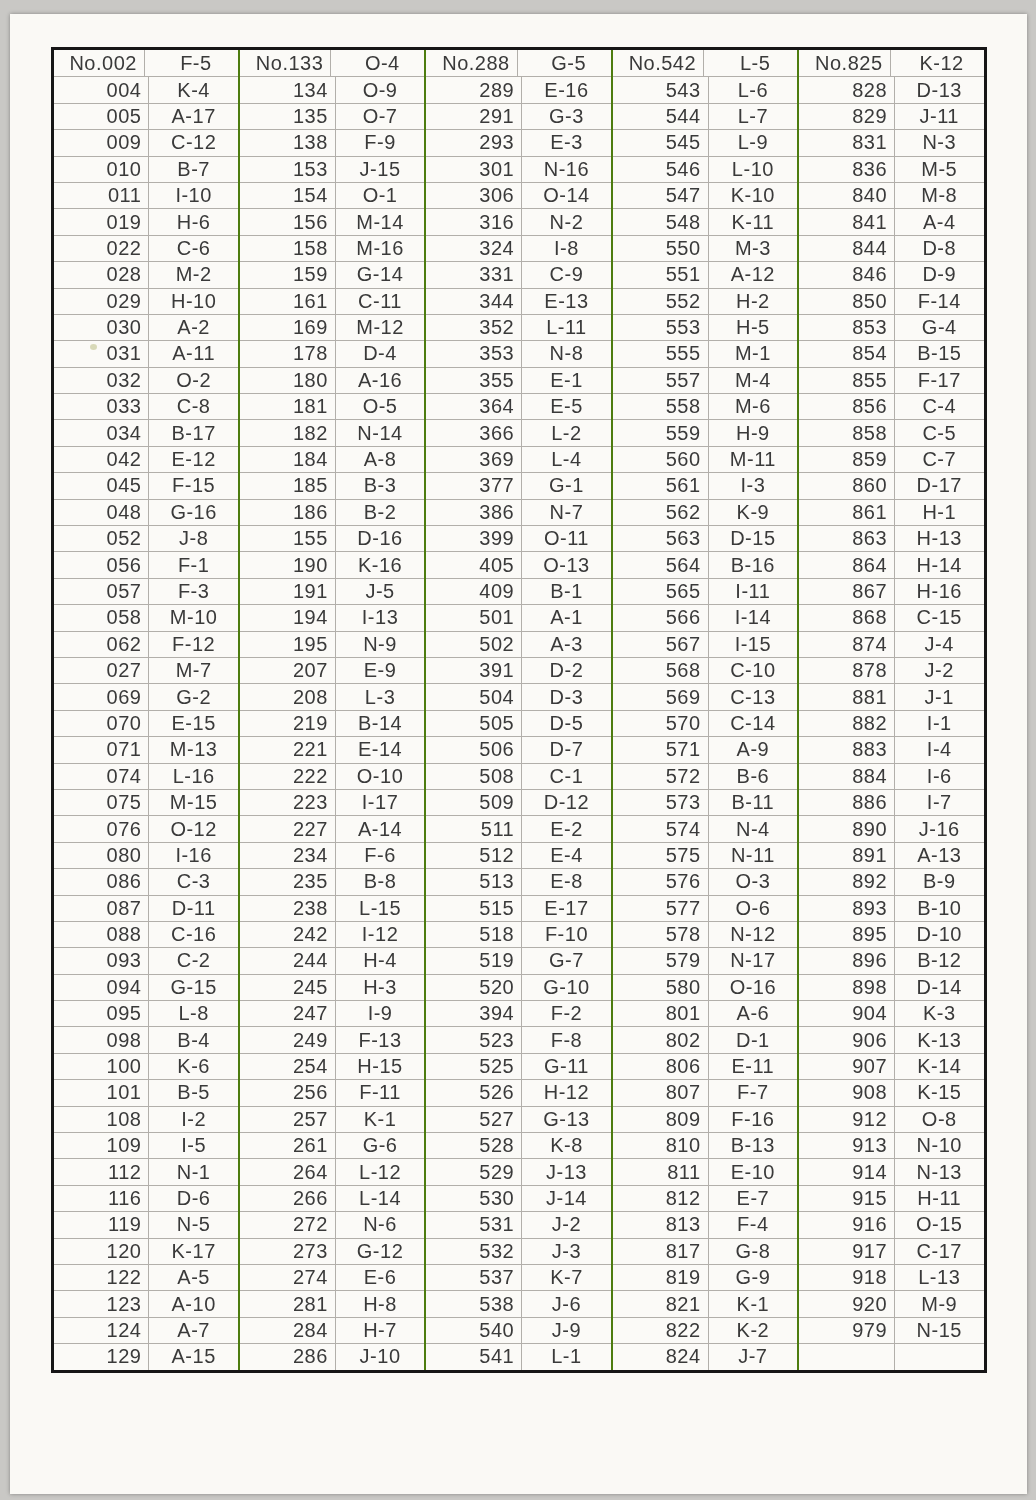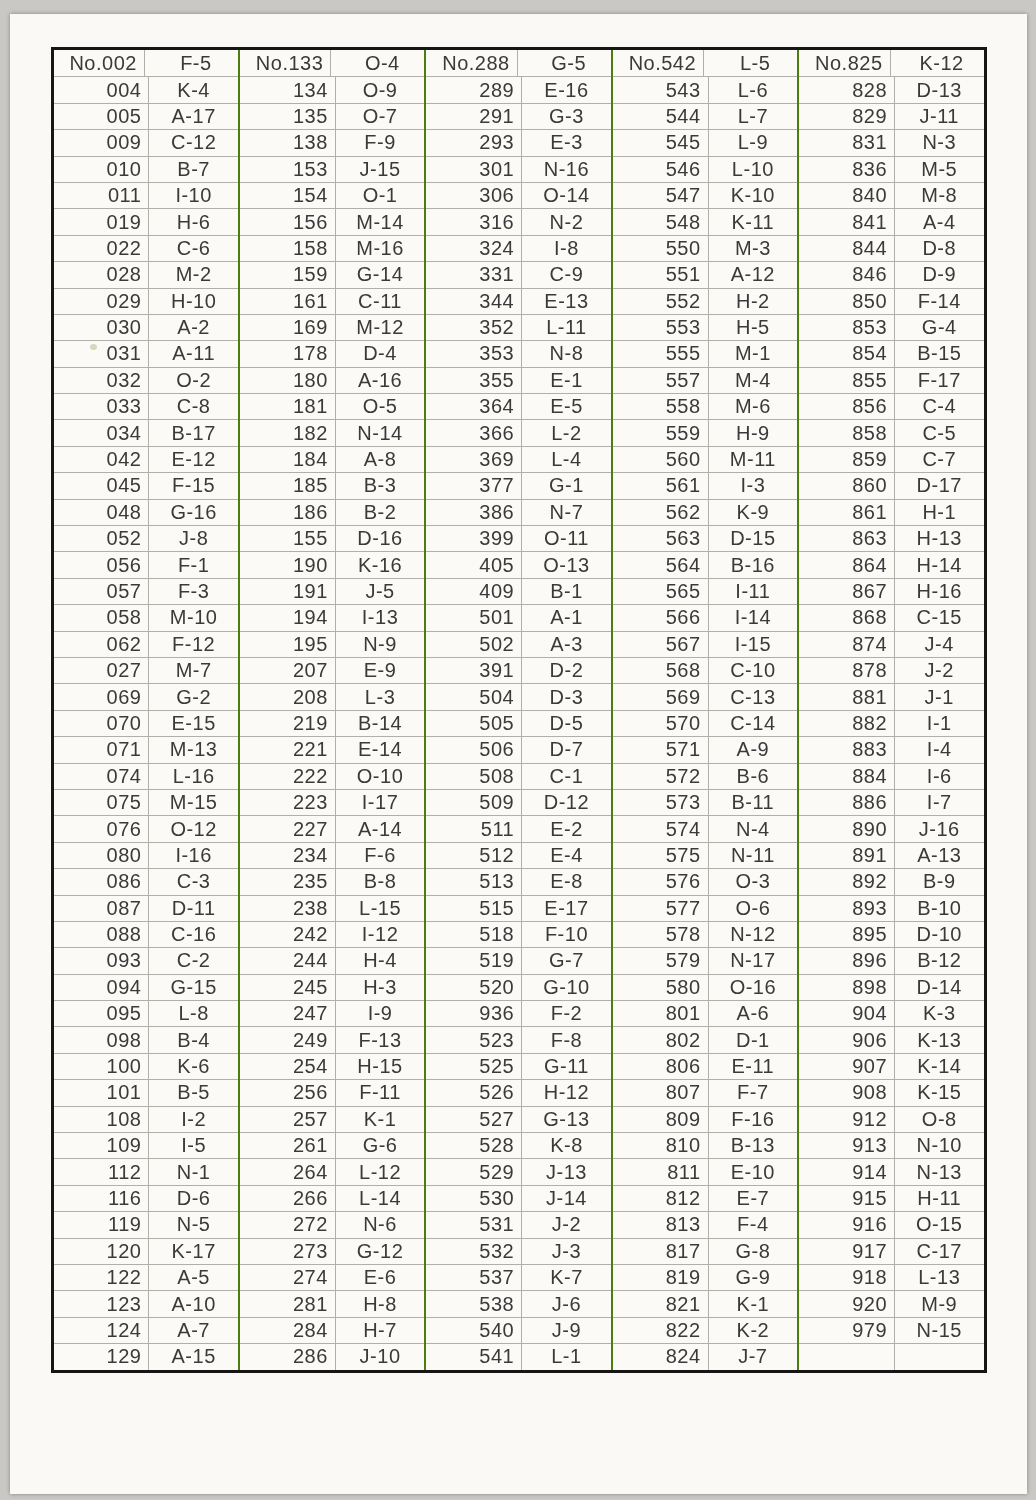--- a/index.html
+++ b/index.html
@@ -634,21 +634,21 @@
         </div>
         <div class="table-row">
           <div class="no-cell">519</div>
           <div class="code-cell">G-7</div>
         </div>
         <div class="table-row">
           <div class="no-cell">520</div>
           <div class="code-cell">G-10</div>
         </div>
         <div class="table-row">
-          <div class="no-cell">936</div>
+          <div class="no-cell">394</div>
           <div class="code-cell">F-2</div>
         </div>
         <div class="table-row">
           <div class="no-cell">523</div>
           <div class="code-cell">F-8</div>
         </div>
         <div class="table-row">
           <div class="no-cell">525</div>
           <div class="code-cell">G-11</div>
         </div>

